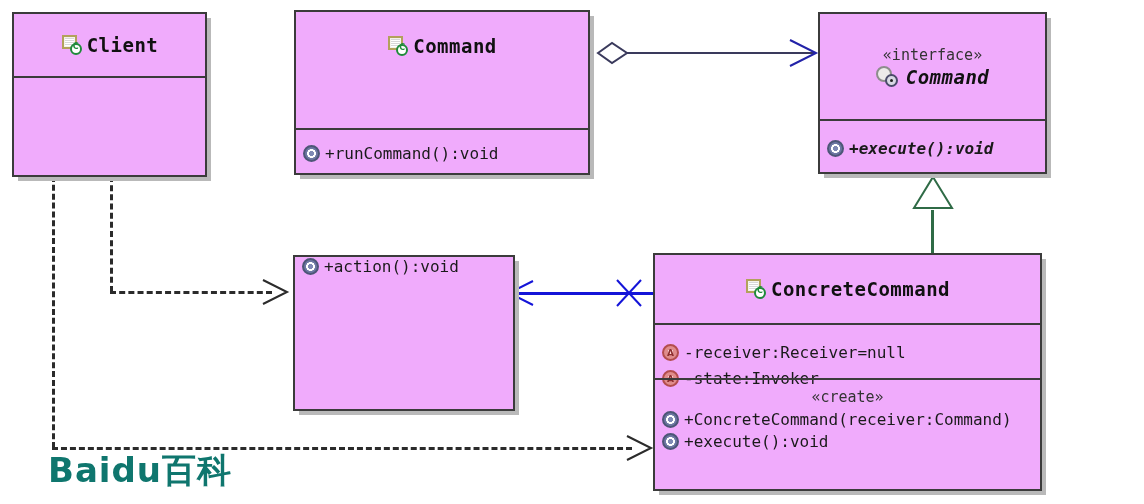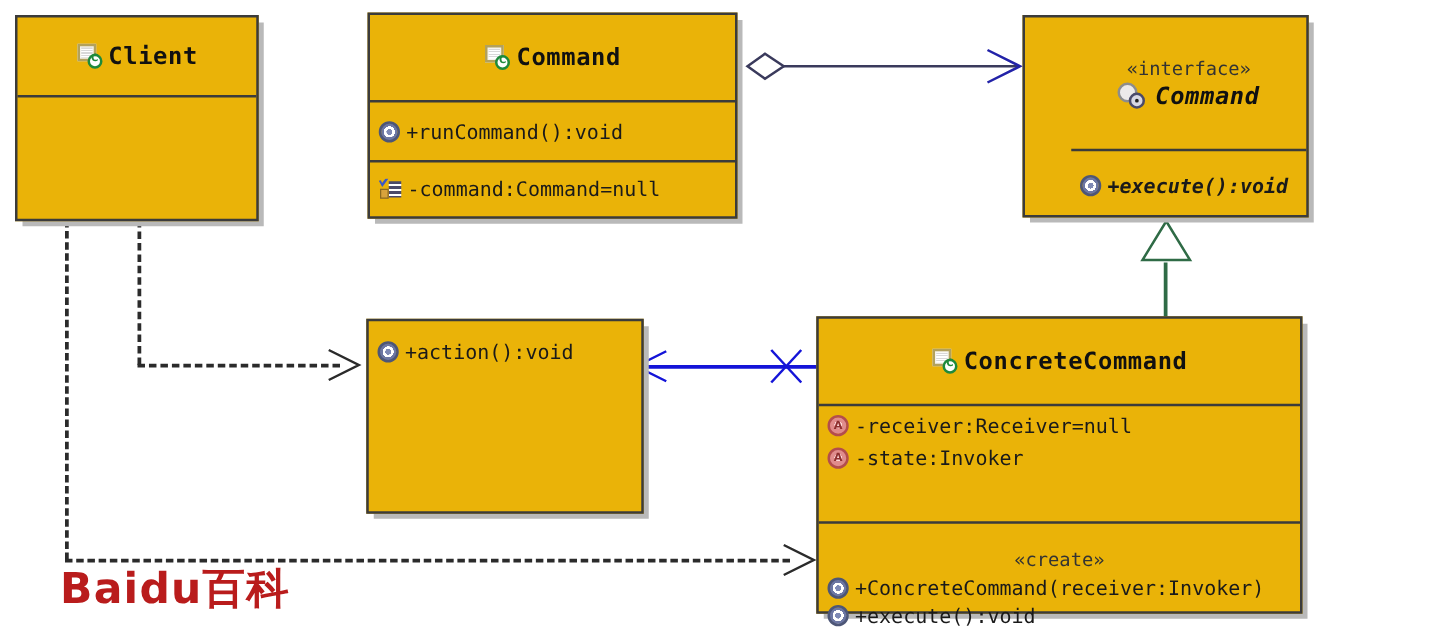--- a/index.html
+++ b/index.html
@@ -1,21 +1,21 @@
 <!DOCTYPE html>
 <html><head>
 <meta charset="utf-8">
 <style>
   html,body{margin:0;padding:0;background:#ffffff;}
   body{width:1144px;height:504px;overflow:hidden;
        font-family:"DejaVu Sans Mono","Liberation Mono",monospace;}
   #canvas{position:relative;width:1144px;height:504px;background:#fff;}
 
   
-  .uml-box{position:absolute;box-sizing:border-box;background:#eab308;
+  .uml-box{position:absolute;box-sizing:border-box;background:#f0abfc;
            border:2px solid #3b3b3b;box-shadow:5px 5px 0 -1px #b9b9b9;}
   .compartment{box-sizing:border-box;position:relative;}
   .compartment + .compartment{border-top:2px solid #3b3b3b;}
 
   .title-row{display:flex;align-items:center;justify-content:center;gap:6px;
              width:100%;}
   .cls-name{font-weight:bold;font-size:19px;color:#111;letter-spacing:.5px;
             white-space:nowrap;}
   .cls-name.italic{font-style:italic;text-align:center;}
   .stereotype{font-size:15px;color:#333;text-align:center;width:100%;
@@ -75,21 +75,21 @@
   .ln-blue{background:#1414d8;}
 
   .dash-h{position:absolute;height:0;border-top:3px dashed #2b2b2b;}
   .dash-v{position:absolute;width:0;border-left:3px dashed #2b2b2b;}
   .diamond-svg{position:absolute;}
 
   .tri{position:absolute;}
   .xmark{position:absolute;}
 
   .watermark{position:absolute;font-family:"DejaVu Sans",sans-serif;
-      font-weight:bold;font-size:34px;color:#b91c1c;letter-spacing:1px;
+      font-weight:bold;font-size:34px;color:#0f766e;letter-spacing:1px;
       user-select:none;}
 </style>
 </head>
 <body>
 
 <div id="canvas">
 
   <div class="ln ln-h" style="left:625px;top:52px;width:190px;"></div>
   <svg class="diamond-svg" style="left:596px;top:40px;" width="34" height="26">
     <polygon points="2,13 16,3 31,13 16,23" fill="#ffffff" stroke="#3a3a5c" stroke-width="2"></polygon>
@@ -142,91 +142,81 @@
   <div class="uml-box" style="left:294px;top:10px;width:296px;height:165px;">
     <div class="compartment" style="height:68px;display:flex;align-items:center;justify-content:center;">
       <div class="title-row">
         <span class="ico ico-class">
           <span class="sq"></span>
             <span class="badge"></span>
         </span>
         <span class="cls-name">Command</span>
       </div>
     </div>
-    <div class="compartment" style="height:48px;display:flex;align-items:center;">
+    <div class="compartment" style="height:48px;display:flex;align-items:center;margin-top:48px;">
       <div class="member">
         <span class="ico ico-method"></span>
         <span class="mtext">+runCommand():void</span>
       </div>
     </div>
-    <div class="compartment" style="height:45px;display:flex;align-items:center;">
-      <div class="member">
-        <span class="ico ico-field">
-          <span class="lines"></span>
-            <span class="tick"></span>
-            <span class="box"></span>
-        </span>
-        <span class="mtext">-command:Command=null</span>
-      </div>
-    </div>
-  </div>
-
-  <div class="uml-box" style="left:818px;top:12px;width:229px;height:162px;padding-left:37px;">
+  </div>
+
+  <div class="uml-box" style="left:818px;top:12px;width:229px;height:162px;">
     <div class="compartment" style="height:105px;display:flex;flex-direction:column;align-items:center;justify-content:center;gap:2px;">
       <div class="stereotype">«interface»</div>
       <div class="title-row">
         <span class="ico ico-iface">
           <span class="circ"></span>
             <span class="badge"></span>
         </span>
         <span class="cls-name italic">Command</span>
       </div>
     </div>
     <div class="compartment" style="height:57px;display:flex;align-items:center;">
       <div class="member italic">
         <span class="ico ico-method"></span>
         <span class="mtext">+execute():void</span>
       </div>
     </div>
   </div>
 
   <div class="uml-box" style="left:293px;top:255px;width:222px;height:156px;">
-    <div class="compartment" style="height:88px;padding-top:15px;">
+    <div class="compartment" style="height:88px;">
       <div class="member">
         <span class="ico ico-method"></span>
         <span class="mtext">+action():void</span>
       </div>
     </div>
   </div>
 
   <div class="uml-box" style="left:653px;top:253px;width:389px;height:238px;">
     <div class="compartment" style="height:68px;display:flex;align-items:center;justify-content:flex-end;">
       <div class="title-row">
         <span class="ico ico-class">
           <span class="sq"></span>
             <span class="badge"></span>
         </span>
         <span class="cls-name">ConcreteCommand</span>
       </div>
     </div>
-    <div class="compartment" style="height:94px;padding-top:6px;">
+    <div class="compartment" style="height:55px;padding-top:18px;">
       <div class="member" style="margin-bottom:7px;">
         <span class="ico ico-attr"></span>
         <span class="mtext">-receiver:Receiver=null</span>
       </div>
       <div class="member">
         <span class="ico ico-attr"></span>
         <span class="mtext">-state:Invoker</span>
       </div>
     </div>
-    <div class="compartment" style="height:89px;padding-top:20px;">
+    <div class="compartment" style="height:89px;padding-top:8px;">
       <div class="center-note">«create»</div>
       <div class="member" style="margin-top:4px;">
         <span class="ico ico-method"></span>
-        <span class="mtext">+ConcreteCommand(receiver:Invoker)</span>
+        <span class="mtext">+ConcreteCommand(receiver:Command)</span>
       </div>
       <div class="member" style="margin-top:3px;">
         <span class="ico ico-method"></span>
         <span class="mtext">+execute():void</span>
       </div>
     </div>
   </div>
 
 </div>
 

